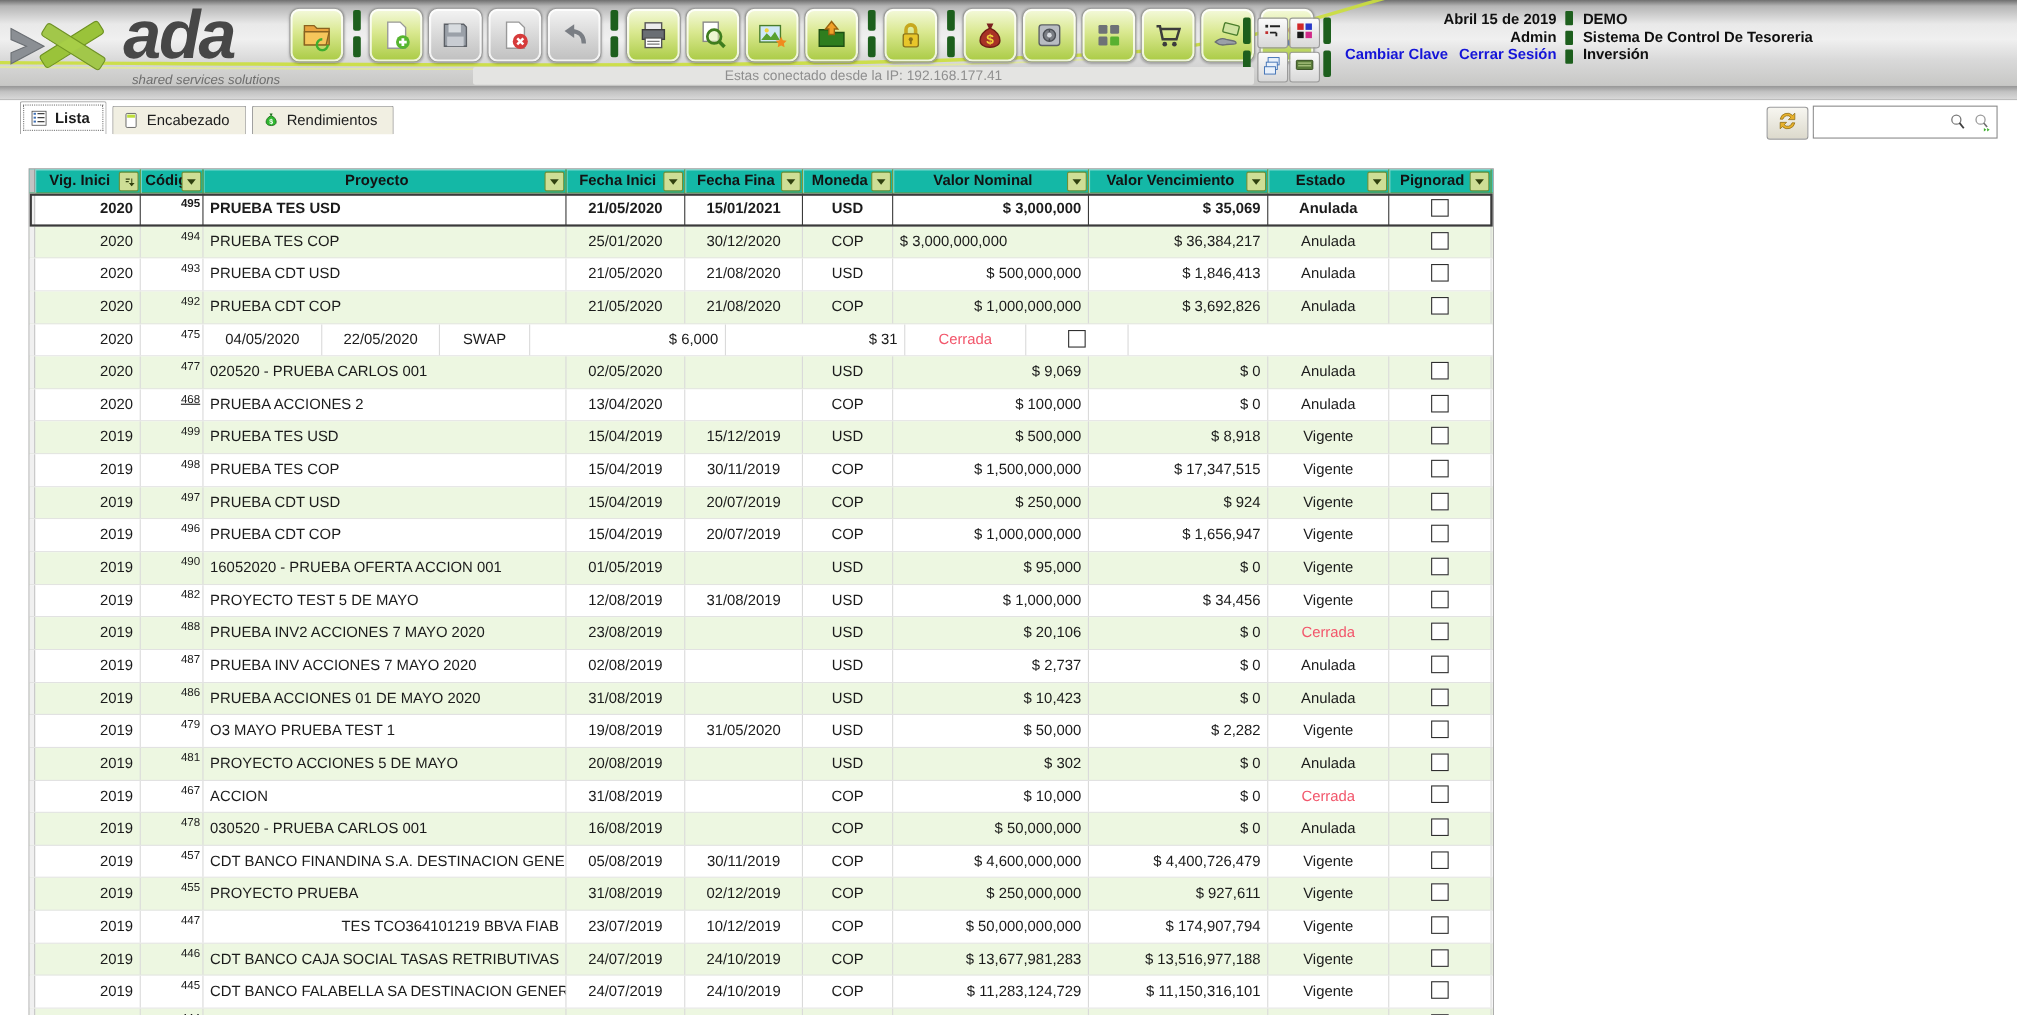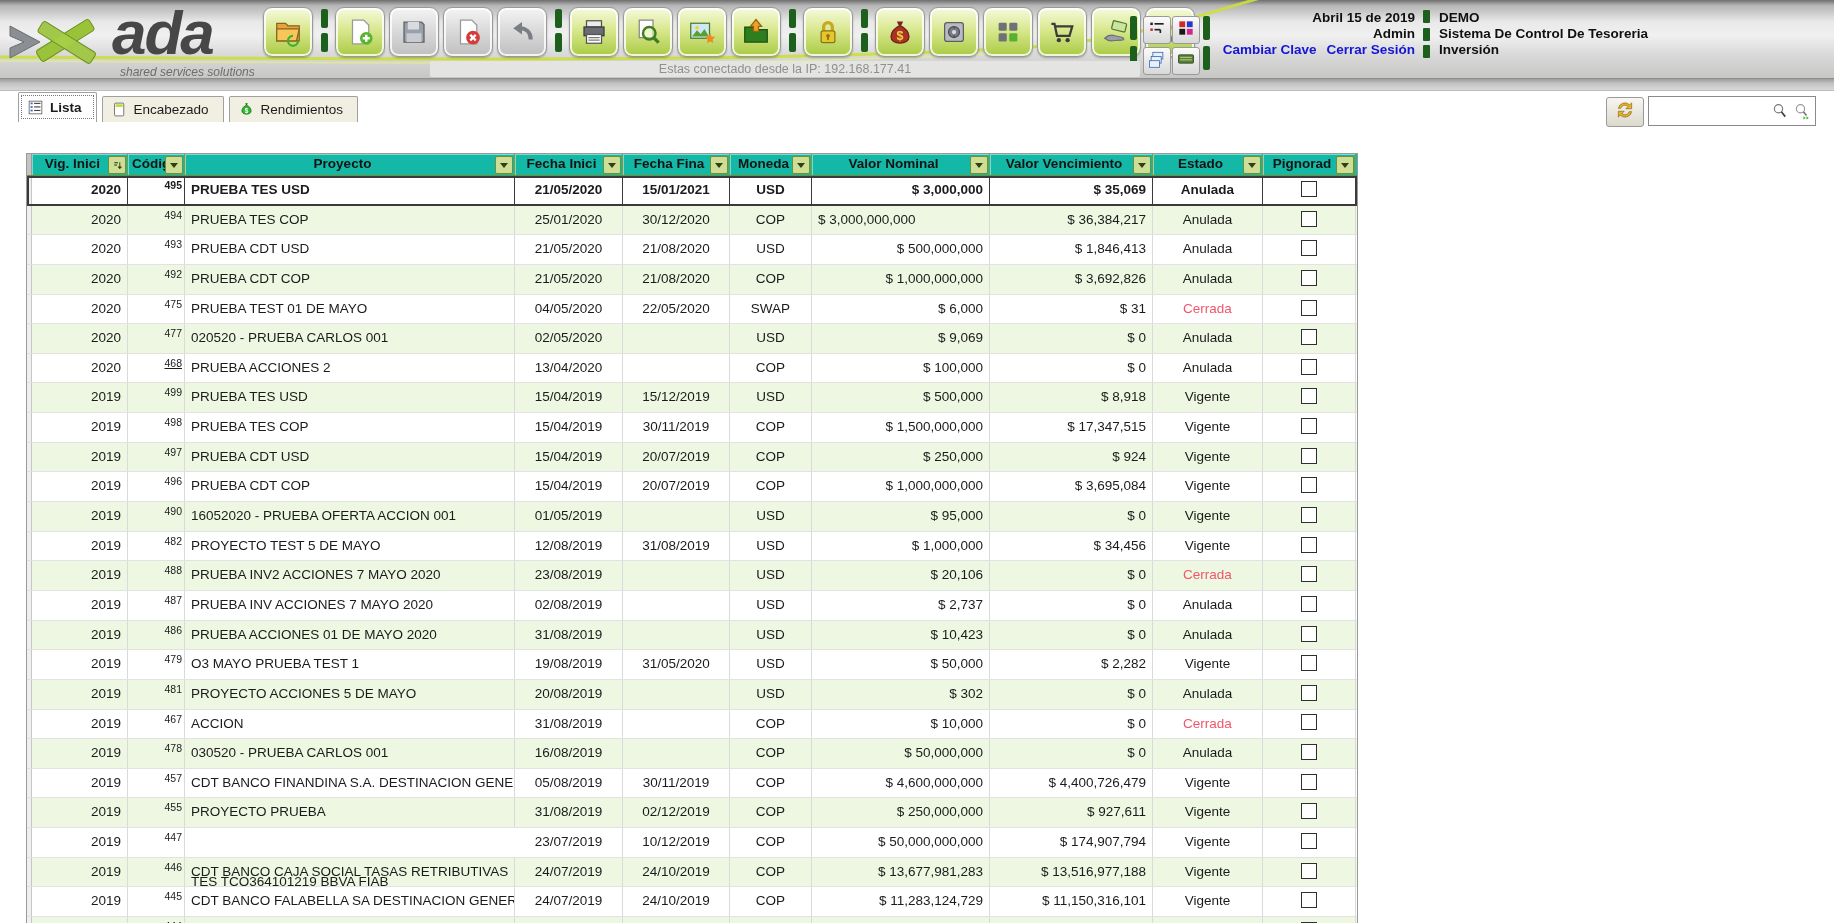--- a/index.html
+++ b/index.html
@@ -507,21 +507,20 @@
           <div class="gcell moneda" style="width: 82px; text-align: center;">COP</div>
           <div class="gcell valor_nominal" style="width: 178px; text-align: right;">$ 1,000,000,000</div>
           <div class="gcell valor_vencimiento" style="width: 163px; text-align: right;">$ 3,692,826</div>
           <div class="gcell estado" style="width: 110px; text-align: center; color: rgb(27, 27, 27);">Anulada</div>
           <div class="gcell pignorado" style="width: 93px; text-align: center;"><span class="cbx"></span></div>
         </div>
         <div class="grow">
           <div class="stripe"></div>
           <div class="gcell vig" style="width: 96px; text-align: right;">2020</div>
           <div class="gcell codigo" style="width: 57px; text-align: right;">475</div>
-          <div class="gcell proyecto" style="width: 330px; text-align: left;">PRUEBA TEST 01 DE MAYO</div>
           <div class="gcell fecha_inicio" style="width: 108px; text-align: center;">04/05/2020</div>
           <div class="gcell fecha_fin" style="width: 107px; text-align: center;">22/05/2020</div>
           <div class="gcell moneda" style="width: 82px; text-align: center;">SWAP</div>
           <div class="gcell valor_nominal" style="width: 178px; text-align: right;">$ 6,000</div>
           <div class="gcell valor_vencimiento" style="width: 163px; text-align: right;">$ 31</div>
           <div class="gcell estado" style="width: 110px; text-align: center; color: rgb(242, 86, 107);">Cerrada</div>
           <div class="gcell pignorado" style="width: 93px; text-align: center;"><span class="cbx"></span></div>
         </div>
         <div class="grow alt">
           <div class="stripe"></div>
@@ -590,21 +589,21 @@
         </div>
         <div class="grow">
           <div class="stripe"></div>
           <div class="gcell vig" style="width: 96px; text-align: right;">2019</div>
           <div class="gcell codigo" style="width: 57px; text-align: right;">496</div>
           <div class="gcell proyecto" style="width: 330px; text-align: left;">PRUEBA CDT COP</div>
           <div class="gcell fecha_inicio" style="width: 108px; text-align: center;">15/04/2019</div>
           <div class="gcell fecha_fin" style="width: 107px; text-align: center;">20/07/2019</div>
           <div class="gcell moneda" style="width: 82px; text-align: center;">COP</div>
           <div class="gcell valor_nominal" style="width: 178px; text-align: right;">$ 1,000,000,000</div>
-          <div class="gcell valor_vencimiento" style="width: 163px; text-align: right;">$ 3,695,084</div>
+          <div class="gcell valor_vencimiento" style="width: 163px; text-align: right;">$ 1,656,947</div>
           <div class="gcell estado" style="width: 110px; text-align: center; color: rgb(27, 27, 27);">Vigente</div>
           <div class="gcell pignorado" style="width: 93px; text-align: center;"><span class="cbx"></span></div>
         </div>
         <div class="grow alt">
           <div class="stripe"></div>
           <div class="gcell vig" style="width: 96px; text-align: right;">2019</div>
           <div class="gcell codigo" style="width: 57px; text-align: right;">490</div>
           <div class="gcell proyecto" style="width: 330px; text-align: left;">16052020 - PRUEBA OFERTA ACCION 001</div>
           <div class="gcell fecha_inicio" style="width: 108px; text-align: center;">01/05/2019</div>
           <div class="gcell fecha_fin" style="width: 107px; text-align: center;"></div>
@@ -741,21 +740,21 @@
           <div class="gcell moneda" style="width: 82px; text-align: center;">COP</div>
           <div class="gcell valor_nominal" style="width: 178px; text-align: right;">$ 250,000,000</div>
           <div class="gcell valor_vencimiento" style="width: 163px; text-align: right;">$ 927,611</div>
           <div class="gcell estado" style="width: 110px; text-align: center; color: rgb(27, 27, 27);">Vigente</div>
           <div class="gcell pignorado" style="width: 93px; text-align: center;"><span class="cbx"></span></div>
         </div>
         <div class="grow">
           <div class="stripe"></div>
           <div class="gcell vig" style="width: 96px; text-align: right;">2019</div>
           <div class="gcell codigo" style="width: 57px; text-align: right;">447</div>
-          <div class="gcell proyecto" style="width: 330px; text-align: left; margin-top: 40px;">TES TCO364101219 BBVA FIAB</div>
+          <div class="gcell proyecto" style="width: 330px; text-align: right;">TES TCO364101219 BBVA FIAB</div>
           <div class="gcell fecha_inicio" style="width: 108px; text-align: center;">23/07/2019</div>
           <div class="gcell fecha_fin" style="width: 107px; text-align: center;">10/12/2019</div>
           <div class="gcell moneda" style="width: 82px; text-align: center;">COP</div>
           <div class="gcell valor_nominal" style="width: 178px; text-align: right;">$ 50,000,000,000</div>
           <div class="gcell valor_vencimiento" style="width: 163px; text-align: right;">$ 174,907,794</div>
           <div class="gcell estado" style="width: 110px; text-align: center; color: rgb(27, 27, 27);">Vigente</div>
           <div class="gcell pignorado" style="width: 93px; text-align: center;"><span class="cbx"></span></div>
         </div>
         <div class="grow alt">
           <div class="stripe"></div>

